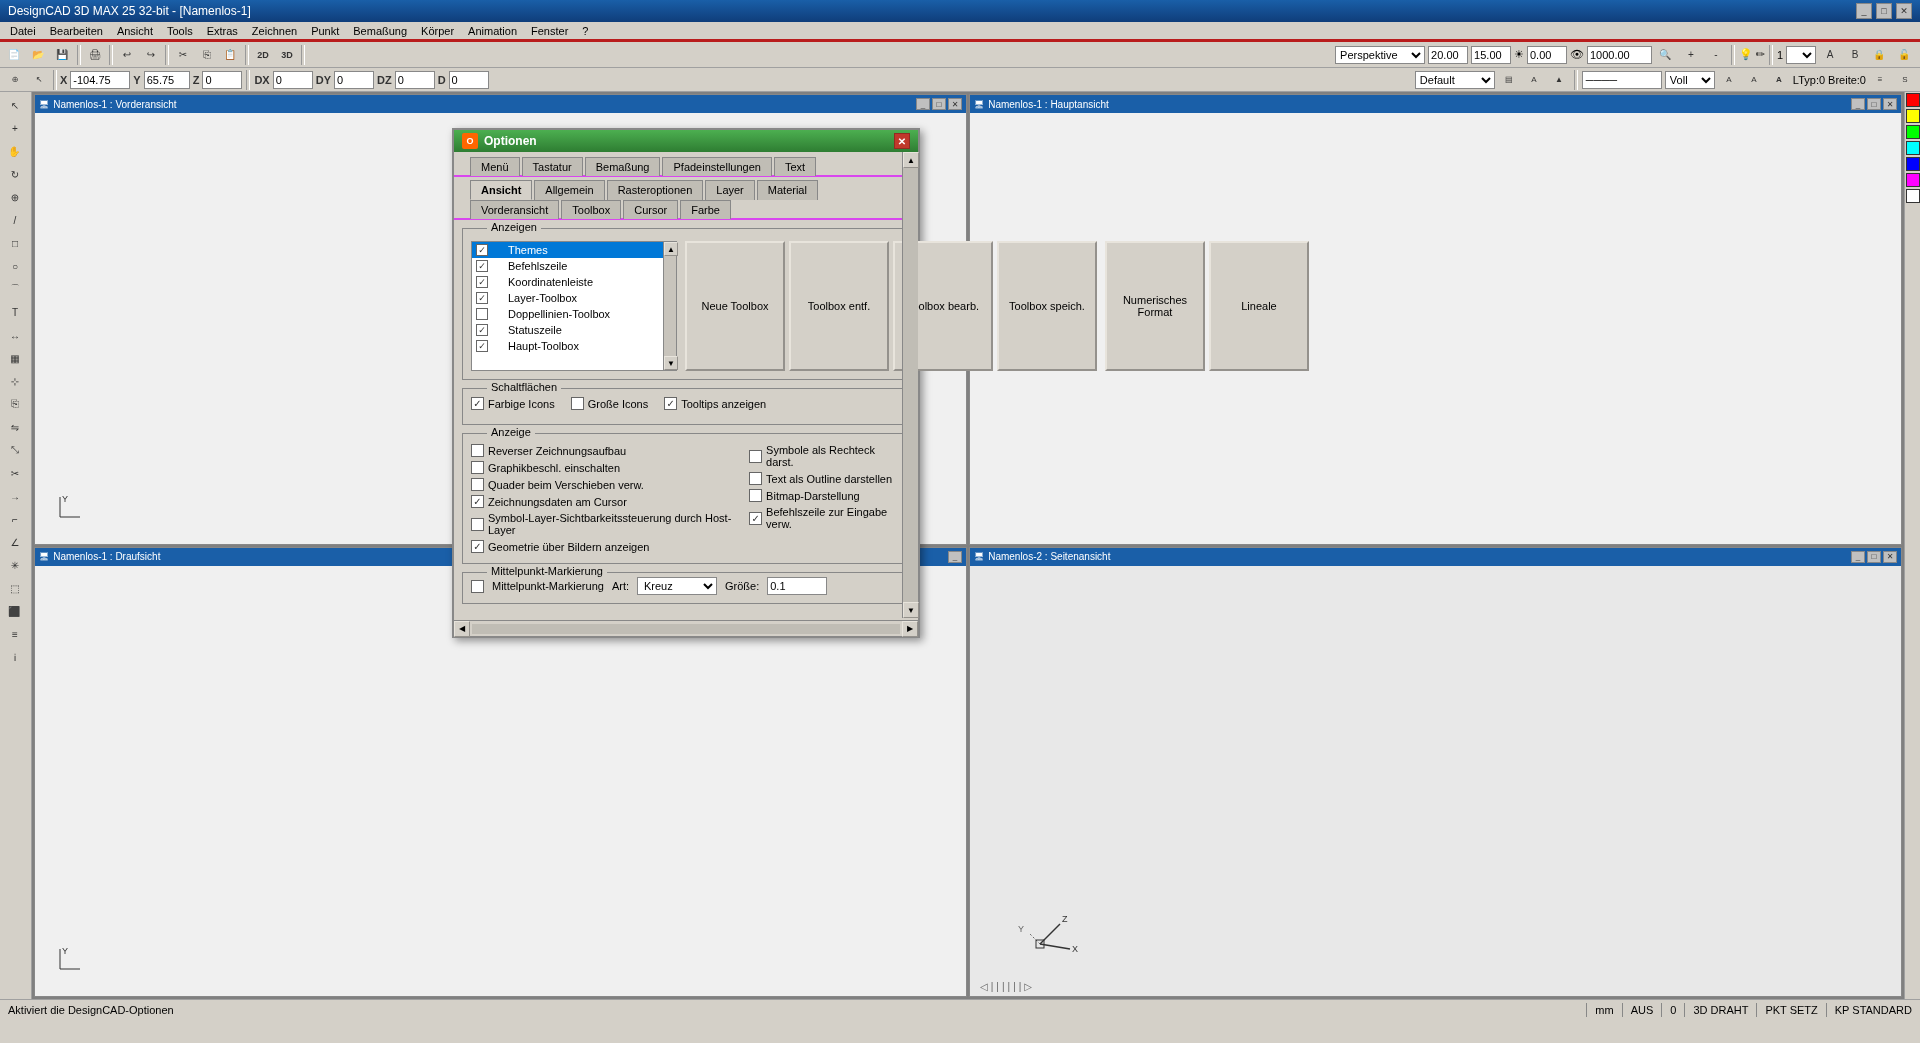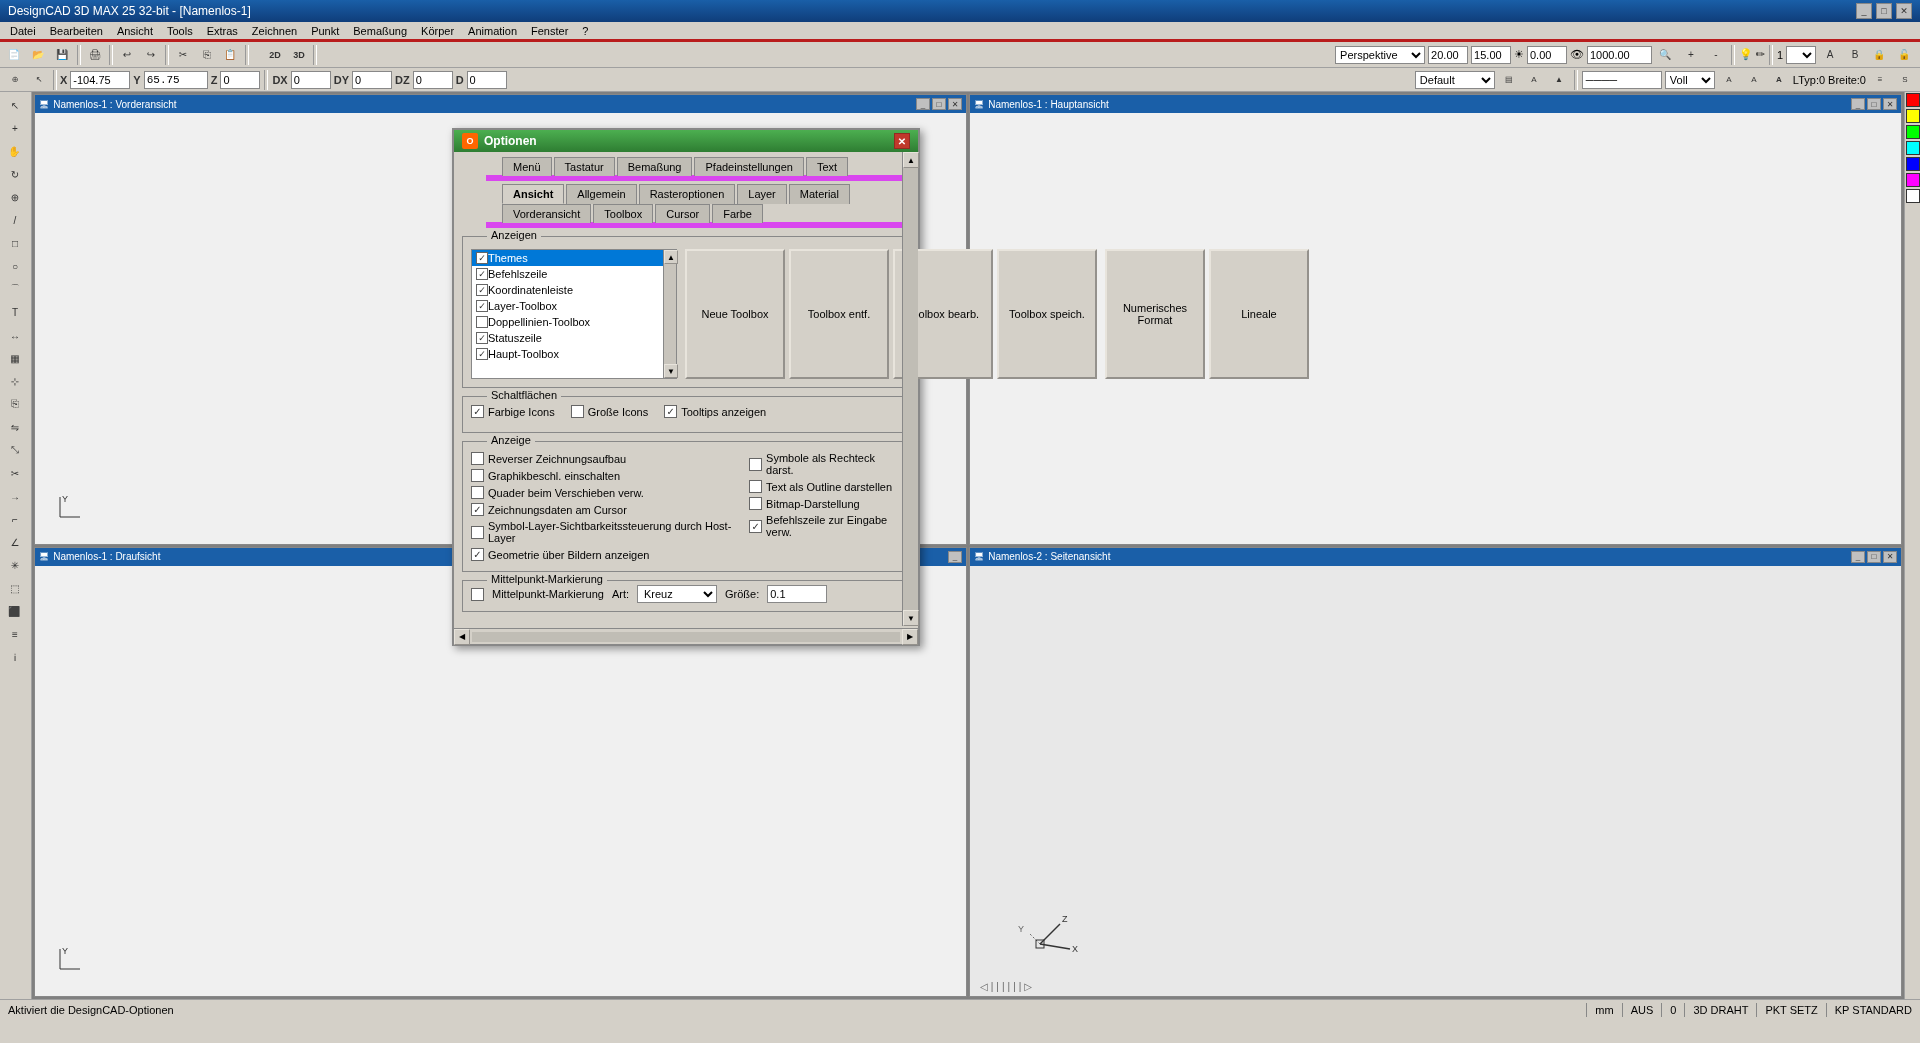--- a/index.html
+++ b/index.html
@@ -229,24 +229,23 @@
       background: #c0392b;
       border: 1px solid #922b21;
       display: flex; align-items: center; justify-content: center;
       font-size: 10px; color: white; cursor: pointer;
     }
 
     
     .dialog-tabs-row {
       display: flex;
       background: #d4d0c8;
-      border-bottom: 6px solid #d946ef;
+      border-bottom: 2px solid #d946ef;
       padding: 2px 16px 0;
       flex-wrap: wrap;
-      margin-left: 32px;
     }
     .dialog-tab {
       padding: 3px 10px;
       font-size: 11px;
       background: #c0bdb5;
       border: 1px solid #888;
       border-bottom: none;
       margin-right: 2px;
       cursor: pointer;
       position: relative;
@@ -285,21 +284,21 @@
       height: 130px;
       background: white;
       border: 1px solid #888;
       overflow-y: auto;
       font-size: 11px;
     }
     .listbox-item {
       padding: 2px 4px;
       display: flex;
       align-items: center;
-      gap: 0;
+      gap: 20px;
       cursor: pointer;
     }
     .listbox-item.selected { background: #0078d7; color: white; }
     .listbox-checkbox {
       width: 12px; height: 12px;
       border: 1px solid #666;
       background: white;
       display: flex; align-items: center; justify-content: center;
       font-size: 9px;
     }
@@ -463,21 +462,21 @@
   <div class="toolbar-separator"></div>
   <div class="toolbar-btn">🖨</div>
   <div class="toolbar-separator"></div>
   <div class="toolbar-btn">↩</div>
   <div class="toolbar-btn">↪</div>
   <div class="toolbar-separator"></div>
   <div class="toolbar-btn">✂</div>
   <div class="toolbar-btn">⎘</div>
   <div class="toolbar-btn">📋</div>
   <div class="toolbar-separator"></div>
-  <div class="toolbar-btn" style="font-weight:bold;font-size:9px;margin-left:12px;">2D</div>
+  <div class="toolbar-btn" style="font-weight:bold;font-size:9px;">2D</div>
   <div class="toolbar-btn" style="font-weight:bold;font-size:9px;">3D</div>
   <div class="toolbar-separator"></div>
   <div style="flex:1"></div>
 
   <div style="display:flex;align-items:center;gap:3px;font-size:11px;">
     <select class="toolbar-combo" style="width:90px;">
       <option>Perspektive</option>
     </select>
     <input class="coord-input" style="width: 40px;" value="20.00">
     <input class="coord-input" style="width: 40px;" value="15.00">
@@ -502,21 +501,21 @@
 </div>
 
 <div class="toolbar-row" style="height:24px;">
   <div class="toolbar-btn" style="font-size:8px;">⊕</div>
   <div class="toolbar-btn" style="font-size:8px;">↖</div>
   <div class="toolbar-separator"></div>
   <div style="display:flex;align-items:center;gap:3px;font-size:11px;">
     <span class="coord-label">X</span>
     <input class="coord-input" style="width: 60px;" value="-104.75">
     <span class="coord-label">Y</span>
-    <input class="coord-input" style="width: 64px; font-family: Liberation Mono, monospace;" value="65.75">
+    <input class="coord-input" style="width: 46px;" value="65.75">
     <span class="coord-label">Z</span>
     <input class="coord-input" style="width: 40px;" value="0">
     <div class="toolbar-separator"></div>
     <span class="coord-label">DX</span>
     <input class="coord-input" style="width: 40px;" value="0">
     <span class="coord-label">DY</span>
     <input class="coord-input" style="width: 40px;" value="0">
     <span class="coord-label">DZ</span>
     <input class="coord-input" style="width: 40px;" value="0">
     <span class="coord-label">D</span>

